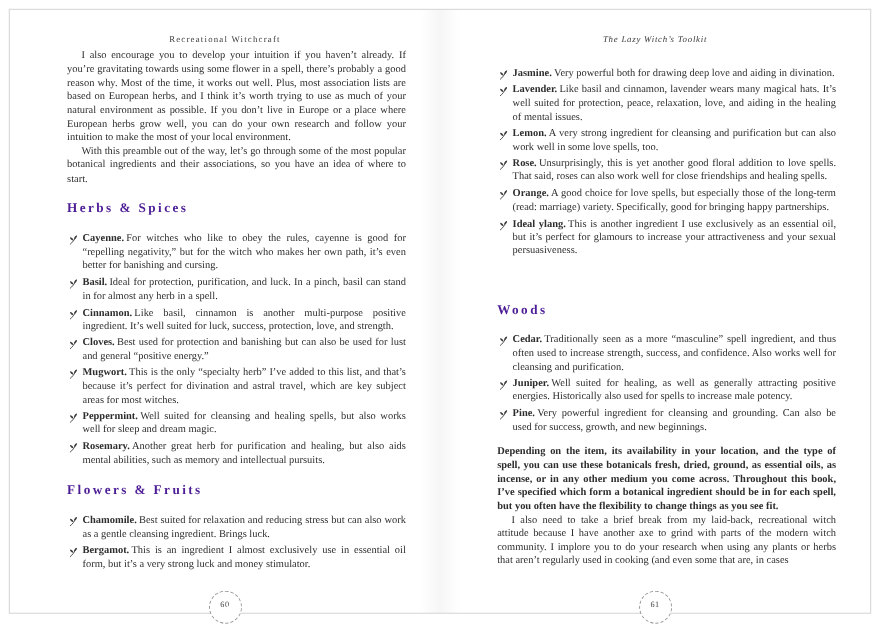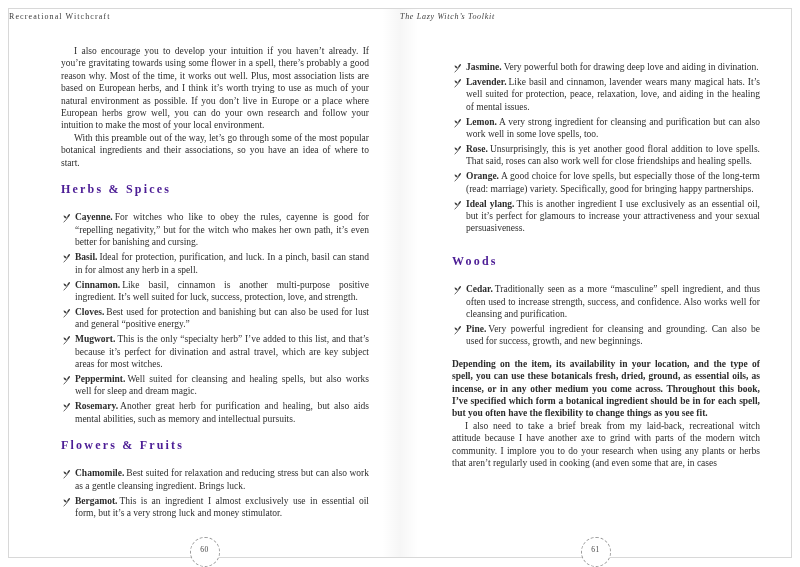--- a/index.html
+++ b/index.html
@@ -14,37 +14,37 @@
     border:1px solid #d8d8d8;background:#fff;display:flex;
   }
   .gutter{
     position:absolute;left:50%;top:0;bottom:0;width:36px;
     transform:translateX(-50%);
     background:linear-gradient(90deg,rgba(0,0,0,0) 0%,rgba(0,0,0,0.035) 50%,rgba(0,0,0,0) 100%);
     pointer-events:none;
   }
   .page{width:50%;position:relative;}
   .running-header{
-    margin-top:3px;
+    text-align:center;margin-top:22px;
     font-size:8px;letter-spacing:1.1px;color:#3b3b3b;
   }
   .running-header.italic{font-style:italic;letter-spacing:0.7px;}
   .content{
     position:absolute;top:36px;left:0;right:0;bottom:26px;
     padding:0 31px 0 52px;
     font-size:9.5px;line-height:12.4px;text-align:justify;
     overflow:hidden;
   }
   .content p{margin:0;text-indent:13px;}
   .content p.flush{text-indent:0;font-weight:bold;}
   h2{
     font-size:12px;font-weight:600;letter-spacing:2.2px;
     color:#4c1d95;margin:14px 0 8px;text-align:left;
   }
-  h2.spaced{margin-top:20px;}
+  h2.spaced{margin-top:40px;}
   ul.herb-list{list-style:none;margin:16px 0 10px;padding:0;}
   ul.herb-list li{
     position:relative;padding-left:14px;margin:0 0 2.5px;
     text-align:justify;
   }
   .sprig{position:absolute;left:1px;top:2px;width:9px;height:10px;}
   .term{font-weight:bold;margin-right:2px;}
   .pagenum-circle{
     position:absolute;bottom:-10px;left:50%;transform:translateX(-50%);
     width:30px;height:30px;border:1px dashed #9a9a9a;border-radius:50%;
@@ -248,20 +248,30 @@
     <span class="sprig">
       <svg width="9" height="10" viewBox="0 0 9 10" aria-hidden="true">
         <path d="M1.6 9.2 C3.6 7.6 5.8 5.2 7.4 1.2" stroke="#3a3a3a" stroke-width="0.8" fill="none"></path>
         <path d="M4.6 5.6 C3.0 5.5 1.8 4.4 1.5 2.6 C3.4 2.8 4.6 3.9 4.8 5.5 Z" fill="#3a3a3a"></path>
         <path d="M5.2 4.3 C5.3 2.7 6.3 1.5 8.0 1.0 C7.9 2.8 6.9 4.0 5.3 4.4 Z" fill="#3a3a3a"></path>
       </svg>
     </span>
     <span class="term">Cedar.</span><span class="desc">Traditionally seen as a more “masculine” spell ingredient, and thus often used to increase strength, success, and confidence. Also works well for cleansing and purification.</span>
   </li>
 
+  <li>
+    <span class="sprig">
+      <svg width="9" height="10" viewBox="0 0 9 10" aria-hidden="true">
+        <path d="M1.6 9.2 C3.6 7.6 5.8 5.2 7.4 1.2" stroke="#3a3a3a" stroke-width="0.8" fill="none"></path>
+        <path d="M4.6 5.6 C3.0 5.5 1.8 4.4 1.5 2.6 C3.4 2.8 4.6 3.9 4.8 5.5 Z" fill="#3a3a3a"></path>
+        <path d="M5.2 4.3 C5.3 2.7 6.3 1.5 8.0 1.0 C7.9 2.8 6.9 4.0 5.3 4.4 Z" fill="#3a3a3a"></path>
+      </svg>
+    </span>
+    <span class="term">Juniper.</span><span class="desc">Well suited for healing, as well as generally attracting positive energies. Historically also used for spells to increase male potency.</span>
+  </li>
 
   <li>
     <span class="sprig">
       <svg width="9" height="10" viewBox="0 0 9 10" aria-hidden="true">
         <path d="M1.6 9.2 C3.6 7.6 5.8 5.2 7.4 1.2" stroke="#3a3a3a" stroke-width="0.8" fill="none"></path>
         <path d="M4.6 5.6 C3.0 5.5 1.8 4.4 1.5 2.6 C3.4 2.8 4.6 3.9 4.8 5.5 Z" fill="#3a3a3a"></path>
         <path d="M5.2 4.3 C5.3 2.7 6.3 1.5 8.0 1.0 C7.9 2.8 6.9 4.0 5.3 4.4 Z" fill="#3a3a3a"></path>
       </svg>
     </span>
     <span class="term">Pine.</span><span class="desc">Very powerful ingredient for cleansing and grounding. Can also be used for success, growth, and new beginnings.</span>

